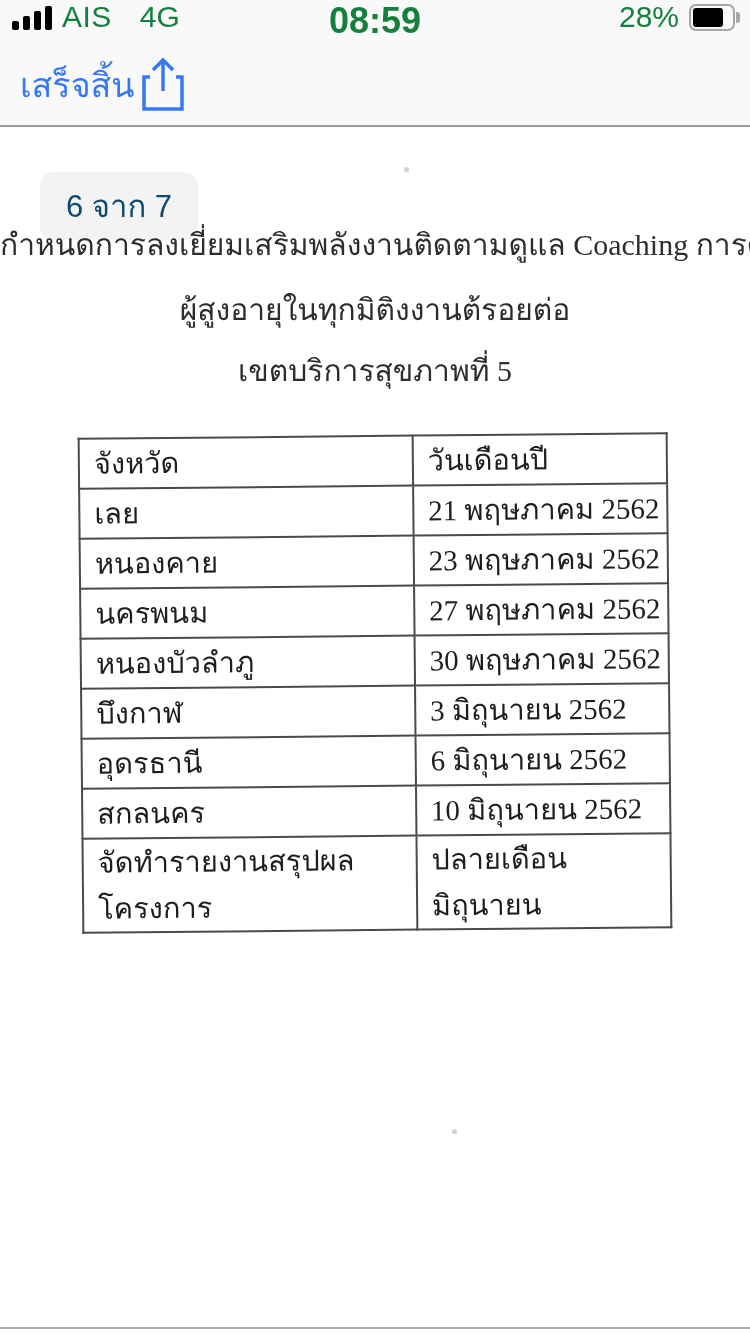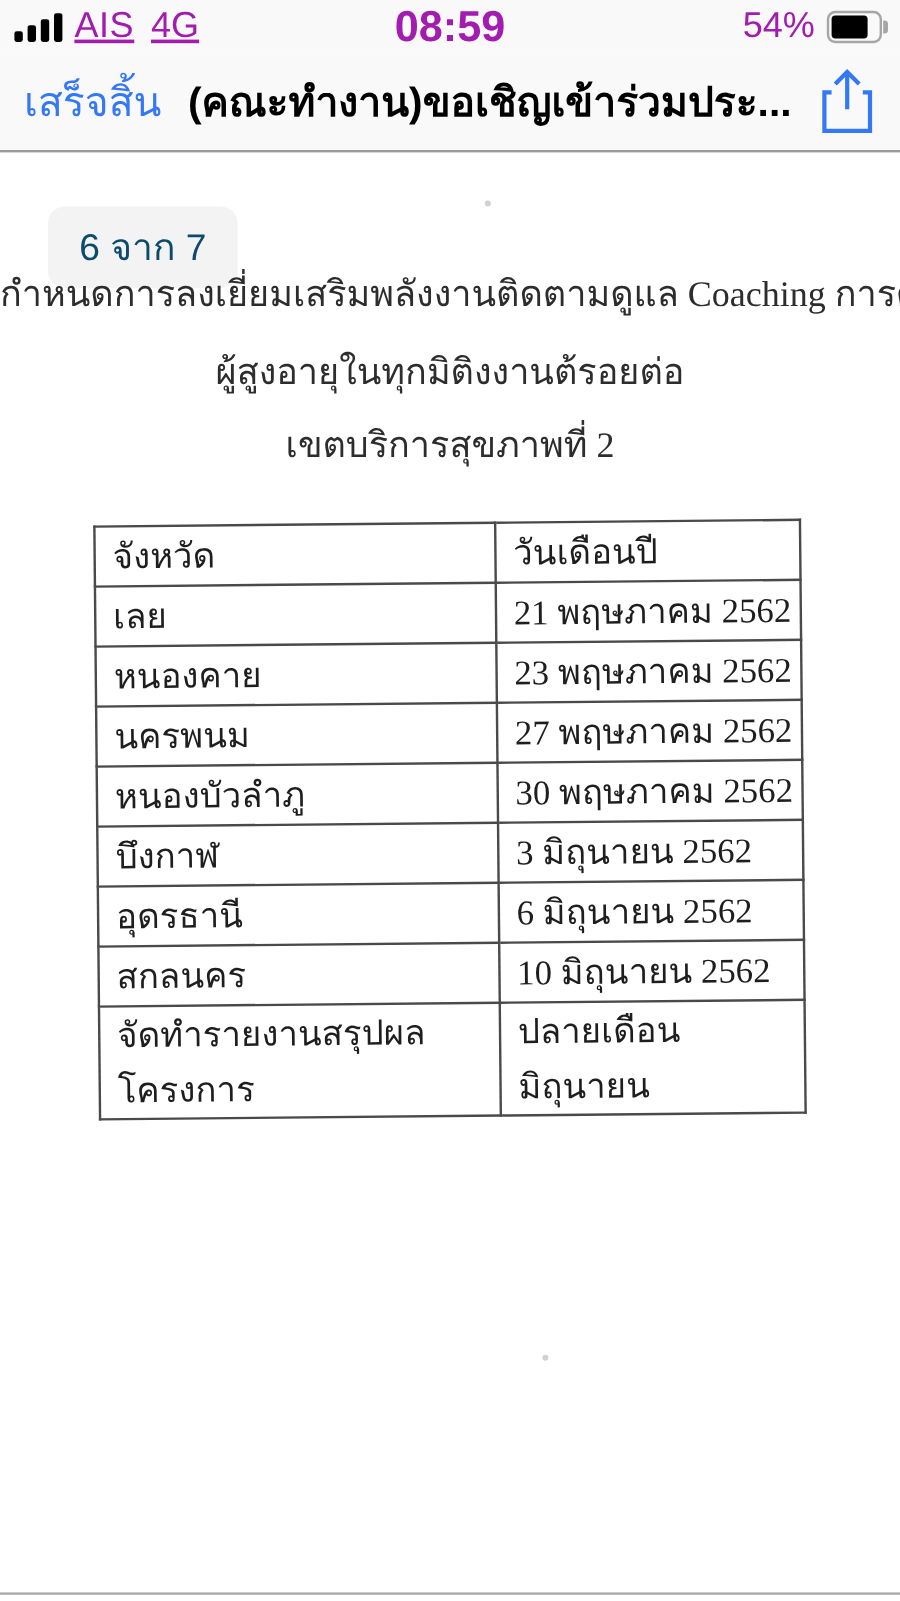--- a/index.html
+++ b/index.html
@@ -8,30 +8,30 @@
     font-family: "Liberation Sans", sans-serif;
     background: #ffffff;
     position: relative;
     color: #111;
   }
 
   
   .status-bar {
     position: absolute; top: 0; left: 0; width: 750px; height: 44px;
     background: #f9f9f9;
-    display: flex; align-items: center;
-    font-size: 30px; color: #a21caf; text-decoration: underline;
+    display: flex; align-items: flex-start;
+    font-size: 30px; color: #15803d;
   }
   .sb-left { display: flex; align-items: center; margin-left: 12px; }
   .signal { display: flex; align-items: flex-end; gap: 4px; height: 24px; margin-top: 2px; }
   .signal span { display: block; width: 7px; background: #000; border-radius: 2px; }
   .signal .b1 { height: 9px; } .signal .b2 { height: 14px; }
   .signal .b3 { height: 19px; } .signal .b4 { height: 24px; }
   .carrier { margin-left: 10px; letter-spacing: 0.5px; }
-  .network { margin-left: 14px; }
+  .network { margin-left: 28px; }
   .sb-time {
     position: absolute; left: 0; right: 0; text-align: center;
     font-size: 36px; font-weight: 600;
   }
   .sb-right { position: absolute; right: 10px; display: flex; align-items: center; }
   .battery-pct { margin-right: 10px; }
   .battery { display: flex; align-items: center; }
   .battery-body {
     width: 46px; height: 27px; border: 2px solid #a6a6a6; border-radius: 7px;
     padding: 2px; display: flex;
@@ -119,50 +119,49 @@
       <span class="b1"></span>
         <span class="b2"></span>
         <span class="b3"></span>
         <span class="b4"></span>
     </div>
     <span class="carrier">AIS</span>
     <span class="network">4G</span>
   </div>
   <div class="sb-time">08:59</div>
   <div class="sb-right">
-    <span class="battery-pct">54%</span>
+    <span class="battery-pct">28%</span>
     <span class="battery">
       <span class="battery-body">
           <span class="battery-fill"></span>
         </span>
       <span class="battery-nub"></span>
     </span>
   </div>
 </div>
 
 <div class="nav-bar">
   <button class="done-btn">เสร็จสิ้น</button>
-  <div class="nav-title">(คณะทำงาน)ขอเชิญเข้าร่วมประ...</div>
   <button class="share-btn">
     <svg width="46" height="56" viewBox="0 0 46 56" fill="none">
       <path d="M10 20 H4 V52 H42 V20 H36" stroke="#3478f6" stroke-width="3.5" fill="none"></path>
       <path d="M23 34 V4" stroke="#3478f6" stroke-width="3.5"></path>
       <path d="M13 13 L23 3 L33 13" stroke="#3478f6" stroke-width="3.5" fill="none" stroke-linejoin="miter"></path>
     </svg>
   </button>
 </div>
 
 <div class="doc-area">
 
   <div class="page-pill">6 จาก 7</div>
   <div class="speck speck-1"></div>
 
   <div class="doc-title doc-serif t1">กำหนดการลงเยี่ยมเสริมพลังงานติดตามดูแล Coaching การดำเนินงาน</div>
   <div class="doc-title doc-serif t2">ผู้สูงอายุในทุกมิติงงานต้รอยต่อ</div>
-  <div class="doc-title doc-serif t3">เขตบริการสุขภาพที่ 2</div>
+  <div class="doc-title doc-serif t3">เขตบริการสุขภาพที่ 5</div>
 
   <div class="schedule-wrap">
     <table class="schedule">
       <thead>
         <tr>
           <th class="col-province">จังหวัด</th>
           <th class="col-date">วันเดือนปี</th>
         </tr>
       </thead>
       <tbody>

